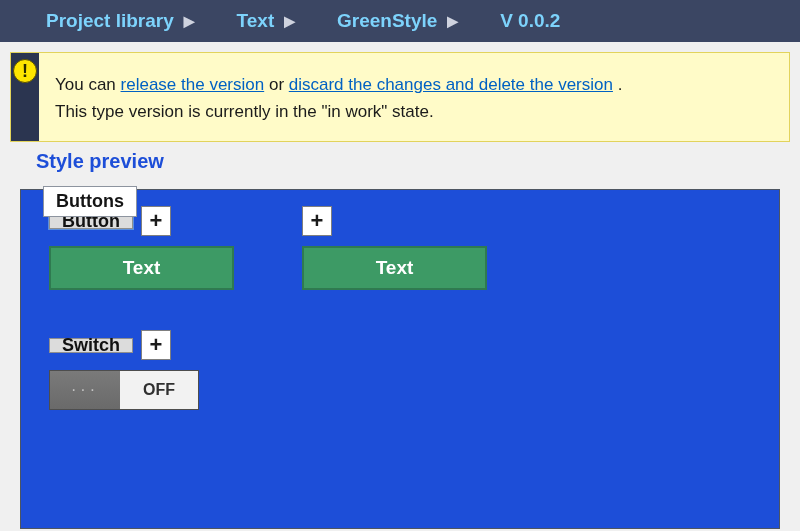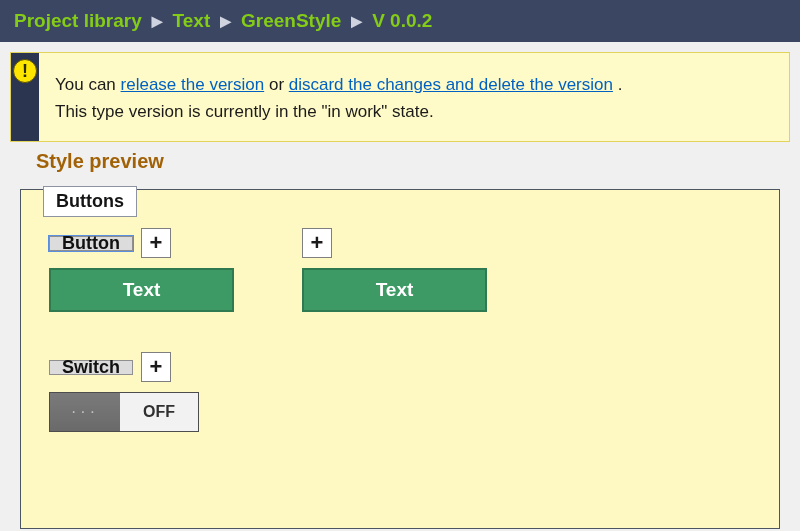--- a/index.html
+++ b/index.html
@@ -16,22 +16,23 @@
     background: #3b4663;
     color: #fff;
     height: 42px;
     display: flex;
     align-items: center;
     padding: 0 14px;
     font-size: 19px;
     font-weight: 600;
   }
   .breadcrumb-item {
-    color: #84cc16;
-    cursor: pointer;
+    color: #7dd3fc;
+    cursor: pointer;
+    margin-left: 32px;
   }
   .breadcrumb-sep {
     margin: 0 10px;
     font-size: 14px;
     color: #cfd3df;
     display: inline-block;
   }
   .notice {
     display: flex;
     margin: 10px 10px 0 10px;
@@ -71,29 +72,29 @@
   }
   .notice-body a {
     color: #0061c3;
     text-decoration: underline;
     cursor: pointer;
   }
   .section-title {
     font-size: 20px;
     font-weight: 700;
     margin: 8px 0 0 36px;
-    color: #a16207;
+    color: #1d4ed8;
   }
   .preview-canvas {
     margin: 16px 20px 17px 20px;
-    background: #fef9c3;
+    background: #1d4ed8;
     border: 1px solid #4d5561;
     position: relative;
     height: 340px;
-    padding-top: 38px;
+    padding-top: 16px;
     padding-left: 28px;
   }
   .panel-tab {
     position: absolute;
     top: -4px;
     left: 22px;
     background: #fff;
     border: 1px solid #8d949f;
     padding: 4px 12px;
     font-weight: 600;

